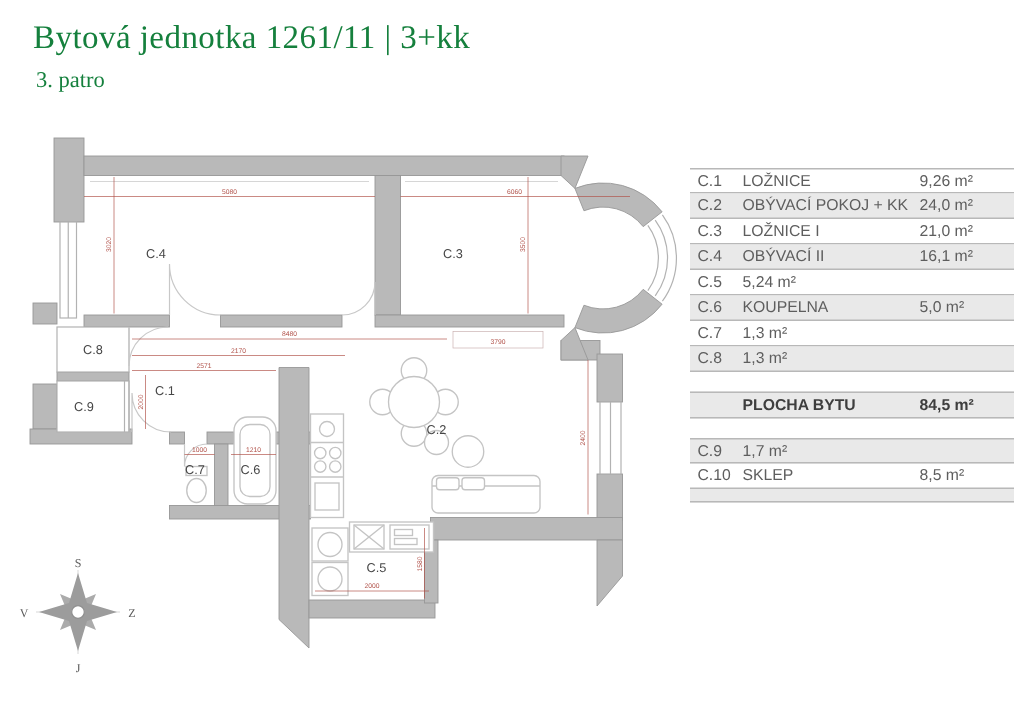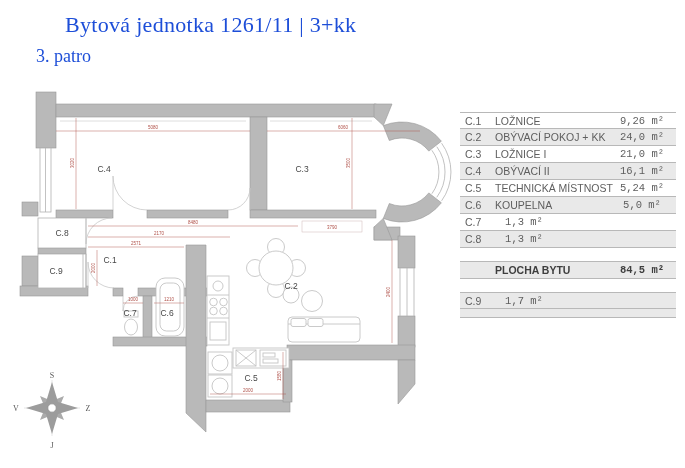--- a/index.html
+++ b/index.html
@@ -1,28 +1,28 @@
 <!DOCTYPE html>
 <html><head>
 <meta charset="utf-8">
 <style>
   html,body{margin:0;padding:0;background:#fff;}
   body{width:685px;height:468px;position:relative;overflow:hidden;font-family:"Liberation Sans",sans-serif;}
-  .page-title{position:absolute;left:22px;top:12px;font-family:"Liberation Serif",serif;font-size:22px;font-weight:400;color:#1d4ed8;letter-spacing:.3px;margin-left:43px;}
-  .page-floor{position:absolute;left:36px;top:46px;font-family:"Liberation Serif",serif;font-size:18px;color:#1d4ed8;}
+  .page-title{position:absolute;left:22px;top:12px;font-family:"Liberation Serif",serif;font-size:22px;font-weight:400;color:#15803d;letter-spacing:.3px;}
+  .page-floor{position:absolute;left:24px;top:46px;font-family:"Liberation Serif",serif;font-size:15px;color:#15803d;}
   svg{position:absolute;left:0;top:0;}
   
   .tbl{position:absolute;left:460px;top:112px;width:216px;font-size:10.5px;color:#5e5e5e;}
   .trow{display:flex;align-items:center;height:17px;border-bottom:1px solid #b8b8b8;padding:0 5px;box-sizing:border-box;}
   .trow.first{border-top:1px solid #b8b8b8;}
   .trow.shaded{background:#e9e9e9;}
   .trow.bold{font-weight:bold;color:#3e3e3e;height:18px;}
   .tid{width:30px;flex:none;}
   .tname{flex:1;white-space:nowrap;overflow:hidden;}
-  .tval{width:58px;flex:none;text-align:center;font-family:Liberation Mono, monospace;}
+  .tval{width:58px;flex:none;text-align:left;}
   .tgap{height:13px;}
   .tstrip{height:8px;background:#e9e9e9;border-bottom:1px solid #b8b8b8;}
   
   .room-label{font-family:"Liberation Sans",sans-serif;font-size:8.5px;fill:#474747;text-anchor:middle;}
   .dim-label{font-family:"Liberation Sans",sans-serif;font-size:4.5px;fill:#b05048;text-anchor:middle;}
   .compass-letter{font-family:"Liberation Serif",serif;font-size:8px;fill:#5a5a5a;text-anchor:middle;}
 </style>
 </head>
 <body>
 
@@ -223,21 +223,20 @@
       <span class="tname">LOŽNICE I</span>
       <span class="tval">21,0 m²</span>
     </div>
     <div class="trow shaded">
       <span class="tid">C.4</span>
       <span class="tname">OBÝVACÍ II</span>
       <span class="tval">16,1 m²</span>
     </div>
     <div class="trow">
       <span class="tid">C.5</span>
-      <span class="tname">TECHNICKÁ MÍSTNOST</span>
       <span class="tval">5,24 m²</span>
     </div>
     <div class="trow shaded">
       <span class="tid">C.6</span>
       <span class="tname">KOUPELNA</span>
       <span class="tval">5,0 m²</span>
     </div>
     <div class="trow">
       <span class="tid">C.7</span>
       <span class="tval">1,3 m²</span>
@@ -250,14 +249,19 @@
     <div class="trow shaded bold first">
       <span class="tid"></span>
       <span class="tname">PLOCHA BYTU</span>
       <span class="tval">84,5 m²</span>
     </div>
     <div class="tgap"></div>
     <div class="trow shaded first">
       <span class="tid">C.9</span>
       <span class="tval">1,7 m²</span>
     </div>
+    <div class="trow">
+      <span class="tid">C.10</span>
+      <span class="tname">SKLEP</span>
+      <span class="tval">8,5 m²</span>
+    </div>
     <div class="tstrip"></div>
   </div>
 
 </body></html>

